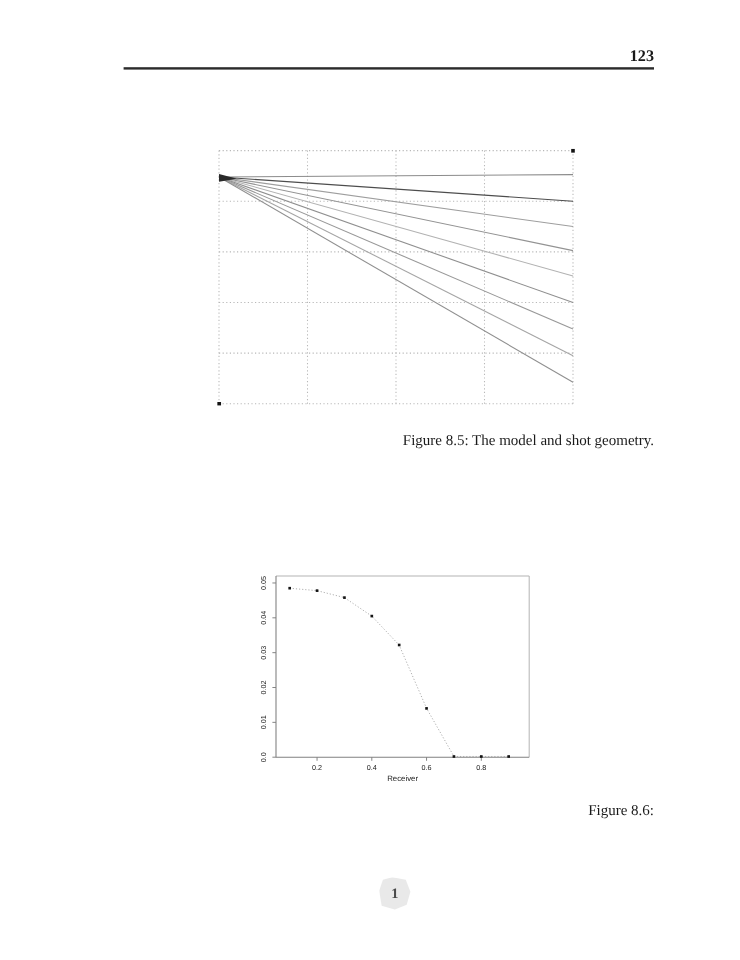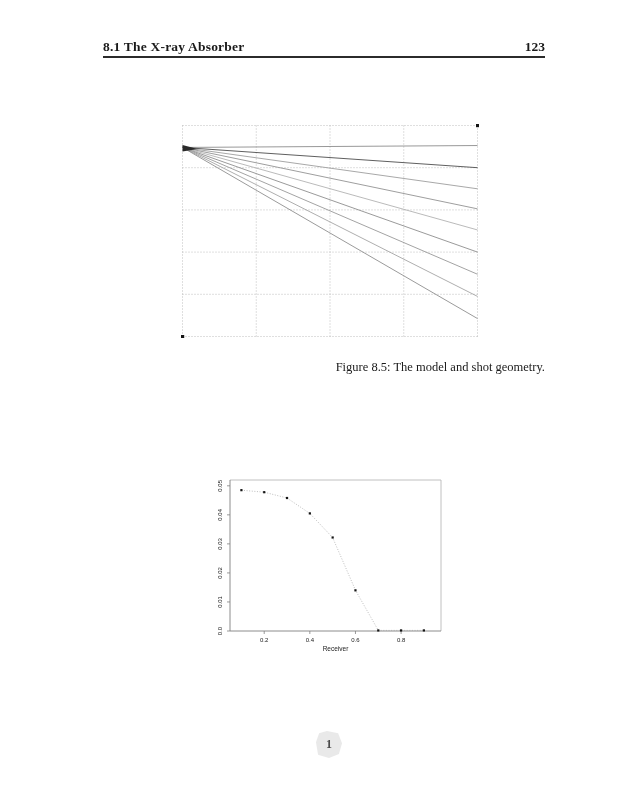--- a/index.html
+++ b/index.html
@@ -23,21 +23,20 @@
     filter:drop-shadow(1.5px 2px 1.5px rgba(0,0,0,0.38));}
   .badge .num{position:absolute;inset:0;display:flex;align-items:center;justify-content:center;
     font-family:"Liberation Serif","DejaVu Serif",serif;font-size:12px;font-weight:bold;color:#4a4a4a;}
   svg text{font-family:"Liberation Sans","DejaVu Sans",sans-serif;}
 </style>
 </head>
 <body>
 
 <div id="page">
 
-  <div class="hdr-left">8.1 The X-ray Absorber</div>
   <div class="hdr-right">123</div>
   <div class="hdr-rule"></div>
 
   <div class="fig1-wrap" id="fig1"><svg width="298" height="214" viewBox="0 0 298 214">
         <line x1="1.5" y1="1.5" x2="1.5" y2="212.5" stroke="#b8b8b8" stroke-width="0.9" stroke-dasharray="1 2"></line>
         <line x1="75.25" y1="1.5" x2="75.25" y2="212.5" stroke="#b8b8b8" stroke-width="0.9" stroke-dasharray="1 2"></line>
         <line x1="149" y1="1.5" x2="149" y2="212.5" stroke="#b8b8b8" stroke-width="0.9" stroke-dasharray="1 2"></line>
         <line x1="222.75" y1="1.5" x2="222.75" y2="212.5" stroke="#b8b8b8" stroke-width="0.9" stroke-dasharray="1 2"></line>
         <line x1="296.5" y1="1.5" x2="296.5" y2="212.5" stroke="#b8b8b8" stroke-width="0.9" stroke-dasharray="1 2"></line>
         <line x1="1.5" y1="1.5" x2="296.5" y2="1.5" stroke="#b8b8b8" stroke-width="0.9" stroke-dasharray="1 2"></line>
@@ -93,19 +92,20 @@
         <rect x="53.11621621621622" y="23.096153846153832" width="2.2" height="2.2" fill="#141414"></rect>
         <rect x="75.92702702702704" y="28.903846153846125" width="2.2" height="2.2" fill="#141414"></rect>
         <rect x="98.73783783783786" y="44.29423076923077" width="2.2" height="2.2" fill="#141414"></rect>
         <rect x="121.54864864864867" y="68.39615384615385" width="2.2" height="2.2" fill="#141414"></rect>
         <rect x="144.35945945945943" y="121.24615384615385" width="2.2" height="2.2" fill="#141414"></rect>
         <rect x="167.17027027027027" y="161.31923076923078" width="2.2" height="2.2" fill="#141414"></rect>
         <rect x="189.9810810810811" y="161.31923076923078" width="2.2" height="2.2" fill="#141414"></rect>
         <rect x="212.7918918918919" y="161.31923076923078" width="2.2" height="2.2" fill="#141414"></rect>
       </svg></div>
 
+  <div class="caption" id="caption2">Figure 8.6:</div>
 
   <div class="badge">
     <div class="shape"></div>
     <div class="num">1</div>
   </div>
 
 </div>
 
 </body></html>

